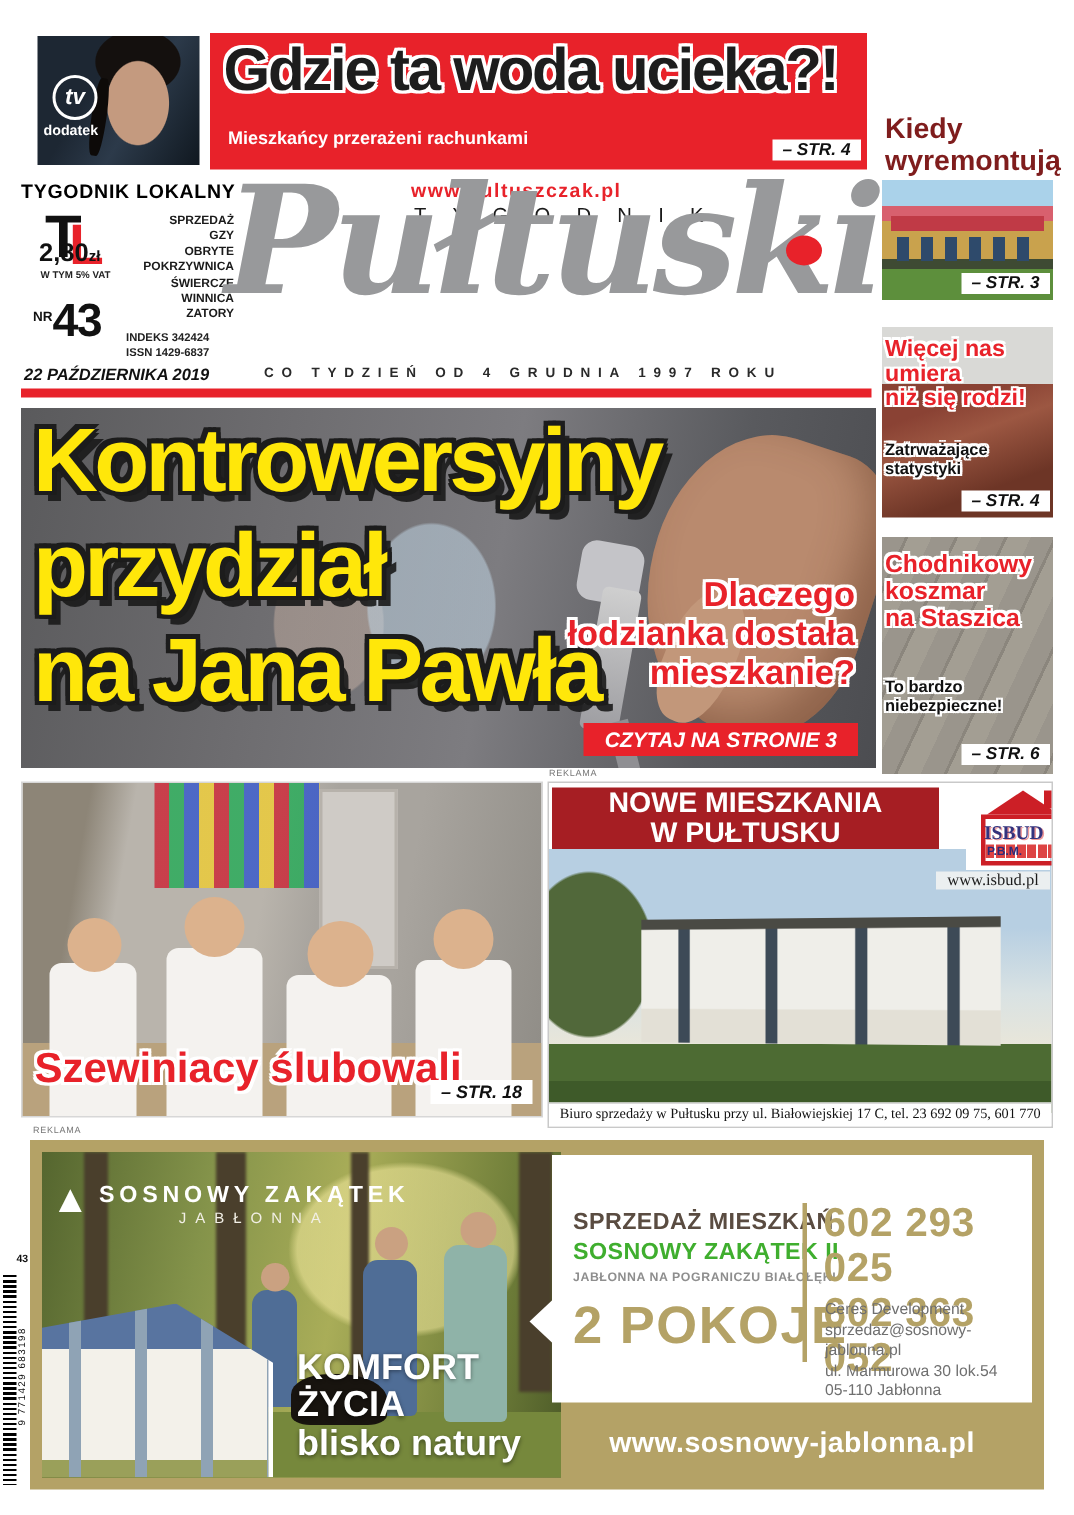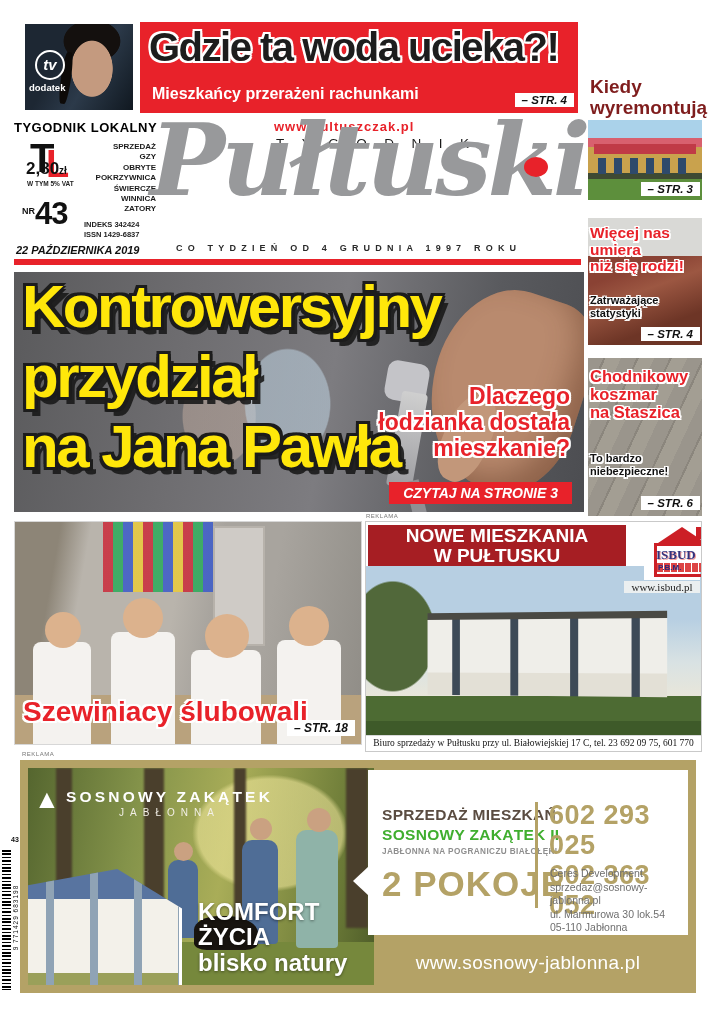--- a/index.html
+++ b/index.html
@@ -18,21 +18,21 @@
   .tv-box { left:25px; top:24px; width:108px; height:86px; background:
       radial-gradient(ellipse 34px 46px at 62% 52%, #c49a7f 0 60%, rgba(0,0,0,0) 62%),
       radial-gradient(ellipse 40px 30px at 62% 20%, #14100e 0 70%, rgba(0,0,0,0) 72%),
       linear-gradient(120deg, #1d2733 0 35%, #2c3a4a 60%, #101820); }
   .tv-hair { left:36px; top:28px; width:10px; height:52px; background:#0d0a08; border-radius:40%/60%; transform:rotate(8deg); }
   .tv-circle { left:10px; top:26px; width:30px; height:30px; border:2.5px solid #fff; border-radius:50%; color:#fff; font-size:15px; font-weight:700; font-style:italic; text-align:center; line-height:26px; }
   .tv-label { left:4px; top:58px; color:#fff; font-size:9.5px; font-weight:700; }
 
   .top-banner { left:140px; top:22px; width:438px; height:91px; background:#e8222a; }
   .top-headline { left:9px; top:3px; font-size:40px; font-weight:800; letter-spacing:-1.5px; color:#1d1d1d; }
-  .top-sub { left:12px; top:63px; font-size:16px; font-weight:700; color:#fff; }
+  .top-sub { left:12px; top:63px; font-size:12px; font-weight:700; color:#fff; }
   .ref-box { background:#fff; color:#101010; font-style:italic; font-weight:700; font-size:11.5px; padding:1px 7px; }
   .top-ref { right:4px; bottom:6px; }
   .side-teaser { left:590px; top:28px; width:124px; font-size:19px; line-height:1.13; font-weight:800; color:#7f1d1d;margin-top:48px; }
 
   
   .local-label { left:14px; top:120px; font-size:13px; font-weight:800; letter-spacing:.5px; color:#000; }
   .tl-logo { left:30px; top:136px; width:50px; height:44px; }
   .tl-t { left:0; top:0; font-size:40px; font-weight:900; color:#111; font-family:"Liberation Sans",sans-serif; }
   .tl-l { left:16px; top:7px; font-size:38px; font-weight:900; color:#e8222a; text-shadow:-2px 0 0 #fff; }
   .price-line { left:26px; top:159px; font-size:17px; font-weight:800; color:#111; }
@@ -138,21 +138,21 @@
   .sos-panel::before { content:""; position:absolute; left:-15px; top:96px; border-top:15px solid rgba(0,0,0,0); border-bottom:15px solid rgba(0,0,0,0); border-right:16px solid #fff; }
   .offer { left:14px; top:36px; }
   .offer-title { font-size:15.5px; font-weight:800; color:#5a4c41; letter-spacing:.3px; }
   .offer-name { margin-top:2px; font-size:15.5px; font-weight:800; color:#3fae2e; letter-spacing:.3px; }
   .offer-loc { margin-top:3px; font-size:8.2px; font-weight:700; color:#8e8e8e; letter-spacing:.4px; }
   .offer-rooms { margin-top:10px; font-size:35px; font-weight:800; color:#b4a266; letter-spacing:1px; line-height:1; }
   .offer-price { font-size:26px; font-weight:800; color:#8c8c8c; letter-spacing:.5px; line-height:1.15; }
   .sos-divider { left:167px; top:32px; width:3px; height:106px; background:#b4a266; }
   .sos-phones { left:181px; top:30px; font-size:27px; line-height:30px; font-weight:700; color:#b4a266; letter-spacing:.5px; }
   .sos-company { left:182px; top:97px; font-size:10.5px; line-height:13.5px; color:#6f6f6f; }
-  .sos-url { left:348px; top:192px; width:320px; text-align:center; color:#fff; font-size:19px; font-weight:400; letter-spacing:.3px; }
+  .sos-url { left:348px; top:192px; width:320px; text-align:center; color:#fff; font-size:19px; font-weight:700; letter-spacing:.3px; }
 
   
   .barcode { left:2px; top:850px; width:14px; height:140px; }
   .barcode-bars { left:0; top:0; width:9px; height:140px; background:repeating-linear-gradient(to bottom, #000 0 1.6px, #fff 1.6px 3.4px); }
   .barcode-num { left:-52px; top:64px; width:130px; transform:rotate(-90deg); transform-origin:center; font-size:6.5px; color:#111; letter-spacing:1px; text-align:center; }
   .barcode-issue { left:9px; top:-14px; font-size:7px; font-weight:700; color:#111; }
 </style>
 </head>
 <body>
 

